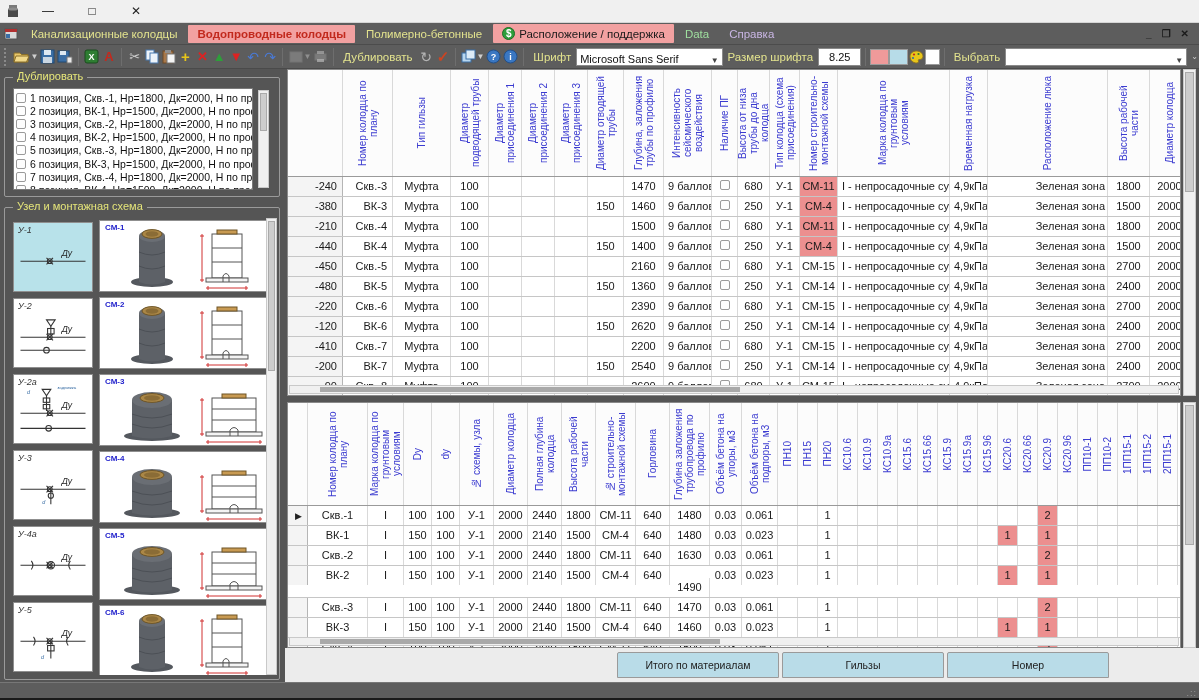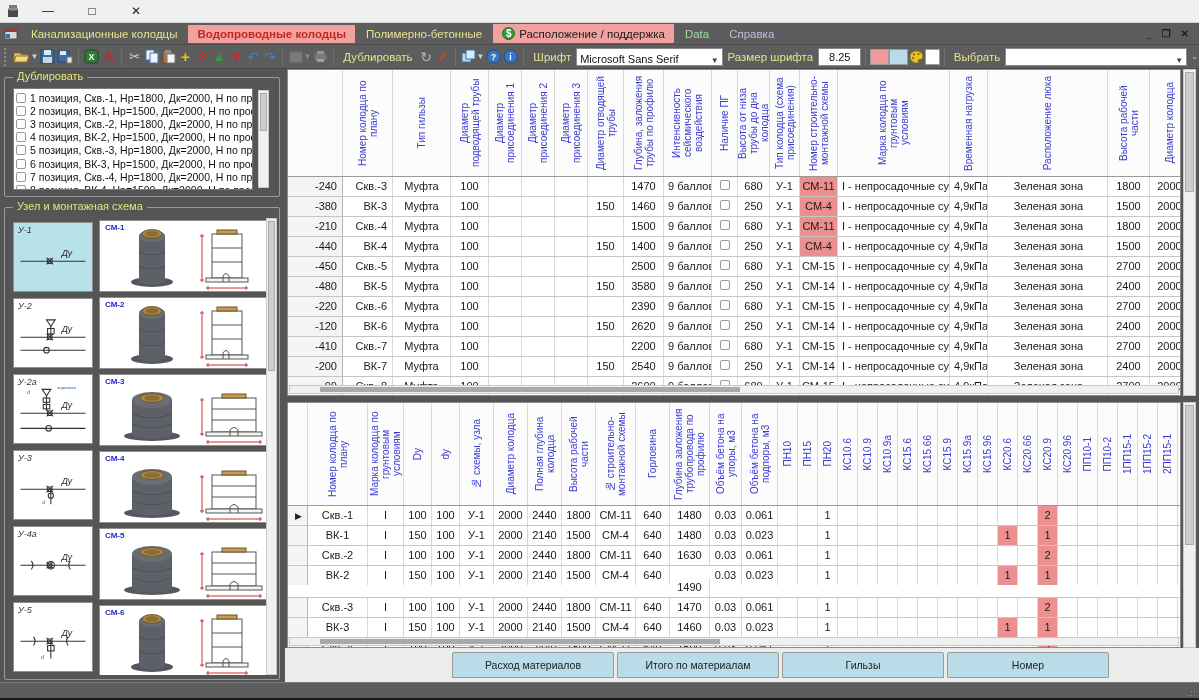--- a/index.html
+++ b/index.html
@@ -67,21 +67,21 @@
   
   .grid-panel { position:absolute; background:#fff; border:1px solid #8a8a8a; overflow:hidden; }
   .grid-hrow { display:flex; background:#fff; border-bottom:1px solid #9a9a9a; }
   .hcell { flex:none; border-right:1px solid #d9d9d9; display:flex; align-items:center; justify-content:center;
            overflow:hidden; background:#fcfcfc; }
   .vtext { writing-mode:vertical-rl; transform:rotate(180deg); color:#3b3bd0; font-size:10px;
            line-height:11px; text-align:center; max-height:96px; }
   .grow { display:flex; border-bottom:1px solid #c6c6c6; background:#fff; }
   .cell { flex:none; border-right:1px solid #d9d9d9; height:19px; line-height:18px; overflow:hidden;
           white-space:nowrap; text-align:center; color:#1a1a1a; font-size:11px; padding:0 2px; }
-  .cell.left { text-align:center; padding-left:4px; }
+  .cell.left { text-align:right; padding-left:4px; }
   .cell.right { text-align:right; padding-right:5px; }
   .cell.rowhdr { background:#f4f4f4; border-right:1px solid #b5b5b5; }
   .cell.red { background:#ec8f8f; }
   .sel-arrow { color:#222; font-size:9px; }
 
   
   .tabstrip { position:absolute; left:285px; top:648px; width:914px; height:34px; background:#ececec; }
   .tab { position:absolute; top:4px; height:26px; background:#b9dce8; border:1px solid #9a9a9a;
          border-radius:2px 2px 0 0; display:flex; align-items:center; justify-content:center;
          font-size:10.5px; color:#222; padding:0 6px; white-space:nowrap; overflow:hidden; }
@@ -681,42 +681,42 @@
       </div>
       <div class="grow">
         <div class="cell rowhdr right" style="width: 55px;">-450</div>
         <div class="cell right" style="width: 50px;">Скв.-5</div>
         <div class="cell" style="width: 58px;">Муфта</div>
         <div class="cell" style="width: 38px;">100</div>
         <div class="cell" style="width: 33px;"></div>
         <div class="cell" style="width: 33px;"></div>
         <div class="cell" style="width: 33px;"></div>
         <div class="cell" style="width: 36px;"></div>
-        <div class="cell" style="width: 40px;">2500</div>
+        <div class="cell" style="width: 40px;">2160</div>
         <div class="cell left" style="width: 48px;">9 баллов</div>
         <div class="cell" style="width: 26px;"><span class="cb" style="margin-top:3px;"></span></div>
         <div class="cell" style="width: 32px;">680</div>
         <div class="cell" style="width: 30px;">У-1</div>
         <div class="cell" style="width: 38px;">СМ-15</div>
         <div class="cell left" style="width: 112px;">I - непросадочные сухи...</div>
         <div class="cell left" style="width: 38px;">4,9кПа</div>
         <div class="cell left" style="width: 120px;">Зеленая зона</div>
         <div class="cell" style="width: 42px;">2700</div>
         <div class="cell" style="width: 40px;">2000</div>
       </div>
       <div class="grow">
         <div class="cell rowhdr right" style="width: 55px;">-480</div>
         <div class="cell right" style="width: 50px;">ВК-5</div>
         <div class="cell" style="width: 58px;">Муфта</div>
         <div class="cell" style="width: 38px;">100</div>
         <div class="cell" style="width: 33px;"></div>
         <div class="cell" style="width: 33px;"></div>
         <div class="cell" style="width: 33px;"></div>
         <div class="cell" style="width: 36px;">150</div>
-        <div class="cell" style="width: 40px;">3580</div>
+        <div class="cell" style="width: 40px;">1360</div>
         <div class="cell left" style="width: 48px;">9 баллов</div>
         <div class="cell" style="width: 26px;"><span class="cb" style="margin-top:3px;"></span></div>
         <div class="cell" style="width: 32px;">250</div>
         <div class="cell" style="width: 30px;">У-1</div>
         <div class="cell" style="width: 38px;">СМ-14</div>
         <div class="cell left" style="width: 112px;">I - непросадочные сухи...</div>
         <div class="cell left" style="width: 38px;">4,9кПа</div>
         <div class="cell left" style="width: 120px;">Зеленая зона</div>
         <div class="cell" style="width: 42px;">2400</div>
         <div class="cell" style="width: 40px;">2000</div>
@@ -1194,23 +1194,20 @@
     </div>
   <div class="hscroll" style="left:1px; right:1px; bottom:1px; height:9px;">
     <div class="hthumb" style="left:30px; width:400px;"></div>
   </div>
 </div>
 <div class="vscroll" style="left:1183px; top:402px; width:13px; height:246px;">
   <div class="vthumb" style="top:2px; height:140px;"></div>
 </div>
 
 <div class="tabstrip" id="tabstrip">
-    <div class="tab" style="left: 167px; width: 162px;">
-      <span>Расход материалов</span>
-    </div>
     <div class="tab" style="left: 332px; width: 162px;">
       <span>Итого по материалам</span>
     </div>
     <div class="tab" style="left: 497px; width: 162px;">
       <span>Гильзы</span>
     </div>
     <div class="tab" style="left: 662px; width: 162px;">
       <span>Номер</span>
     </div>
   </div>

